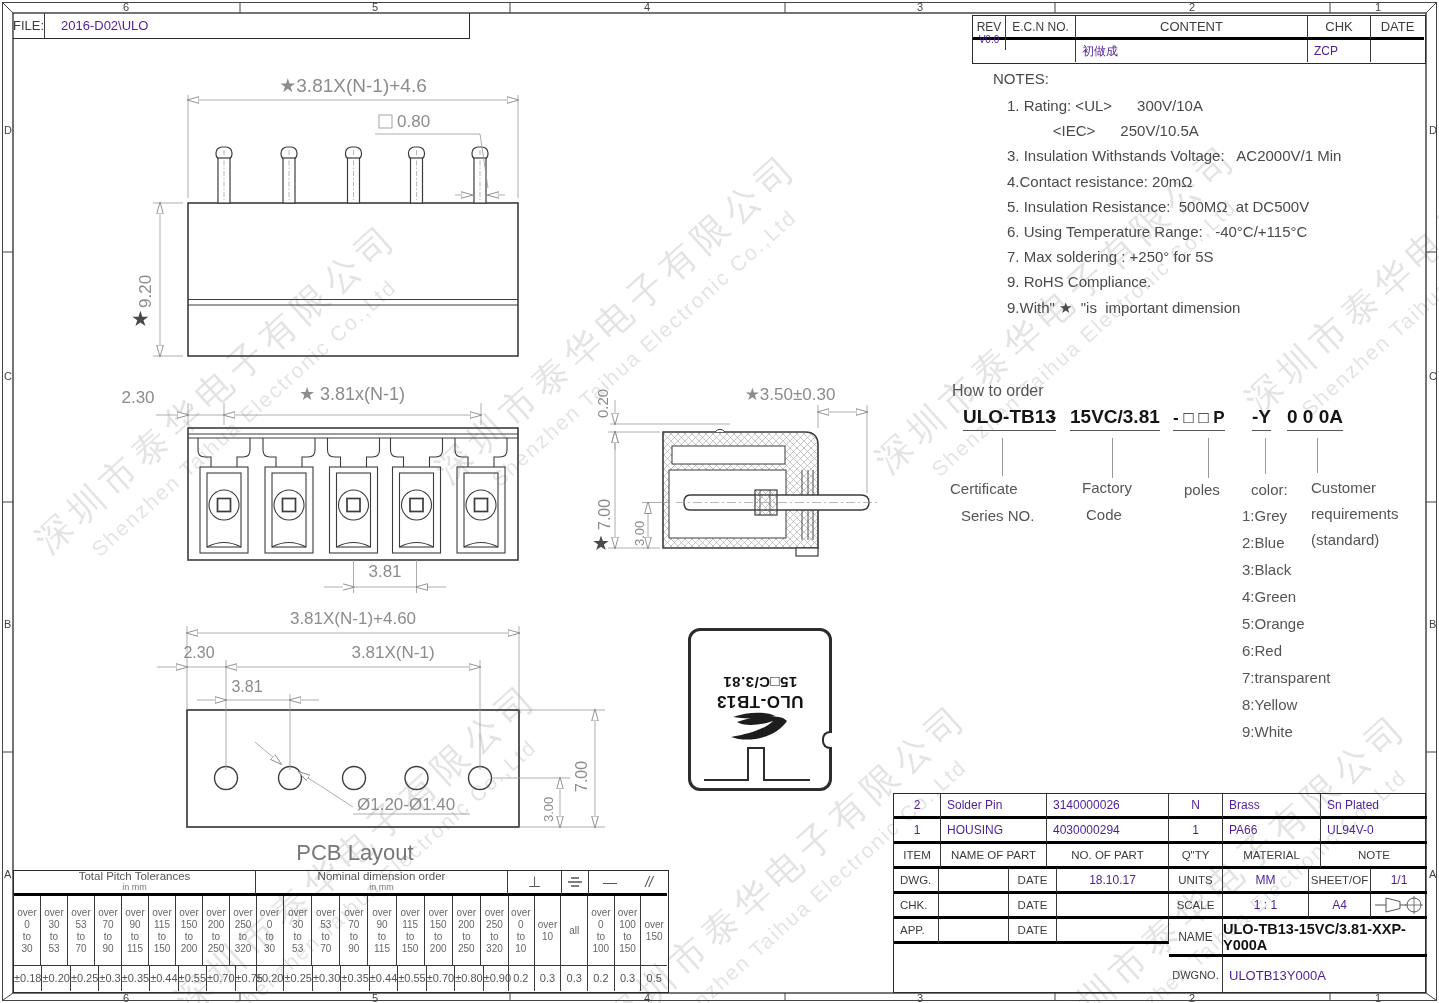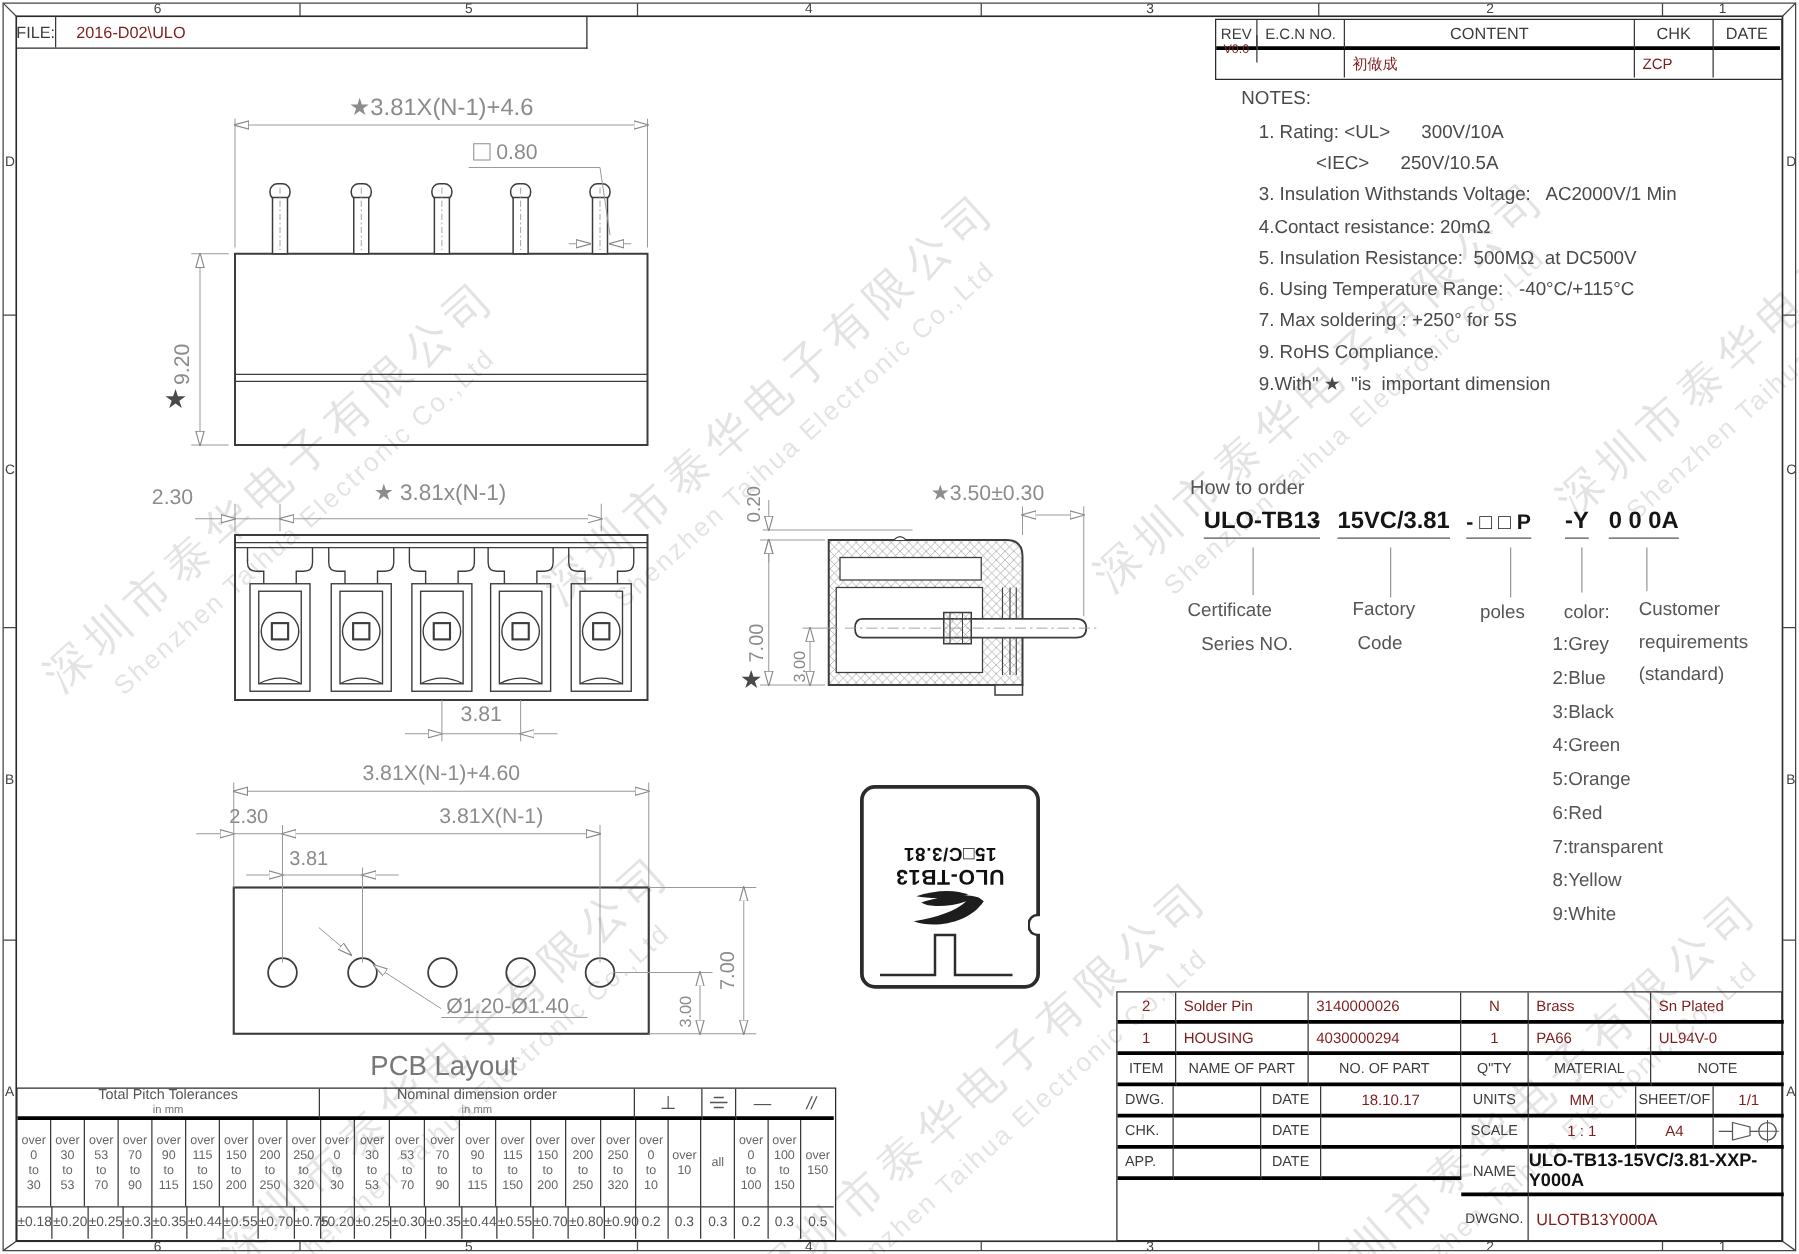--- a/index.html
+++ b/index.html
@@ -12,21 +12,21 @@
       white-space:nowrap;z-index:1;pointer-events:none;color:#222}
   .wm .cn{font-size:36px;letter-spacing:7px}
   .wm .en{font-size:21px;letter-spacing:2px;margin-top:4px}
   
   .zn{position:absolute;font-size:11px;color:#444;z-index:2}
   
   .tbl{position:absolute;box-sizing:border-box;border:1.5px solid #2b2b2b;z-index:3;background:rgba(255,255,255,0)}
   .c{position:absolute;box-sizing:border-box;border-right:1px solid #3a3a3a;border-bottom:3px solid #000000;
      display:flex;align-items:center;justify-content:center;font-size:12px;color:#333;overflow:hidden}
   .cl{justify-content:flex-start;padding-left:6px}
-  .gray{color:#7f1d1d}
+  .gray{color:#4c1d95}
   .dk{color:#3c3c3c}
   .noR{border-right:none}.noB{border-bottom:none}
   .bold{font-weight:bold;color:#111}
   
   .notes{position:absolute;left:993px;top:70px;width:446px;z-index:2;color:#4a4a4a}
   .notes .nt{font-size:15px;margin-bottom:6px}
   .notes .ln{font-size:15px;line-height:25.2px;white-space:pre}
   
   .hto{position:absolute;left:930px;top:380px;width:505px;height:370px;z-index:2}
   .hto .ttl{position:absolute;left:22px;top:2px;font-size:16px;color:#555}

